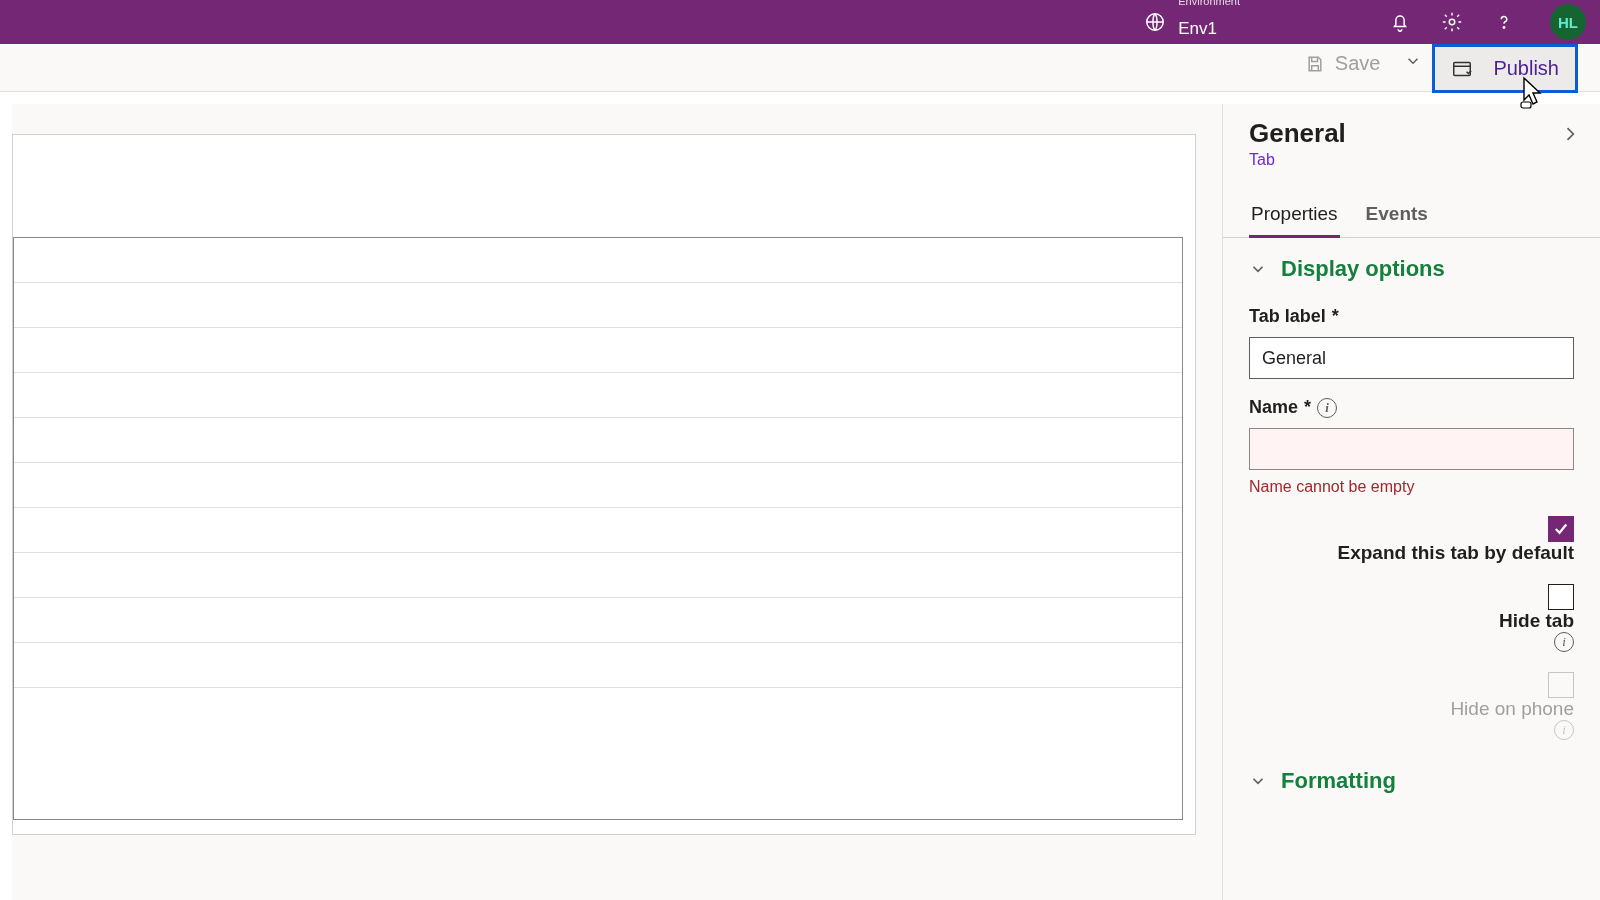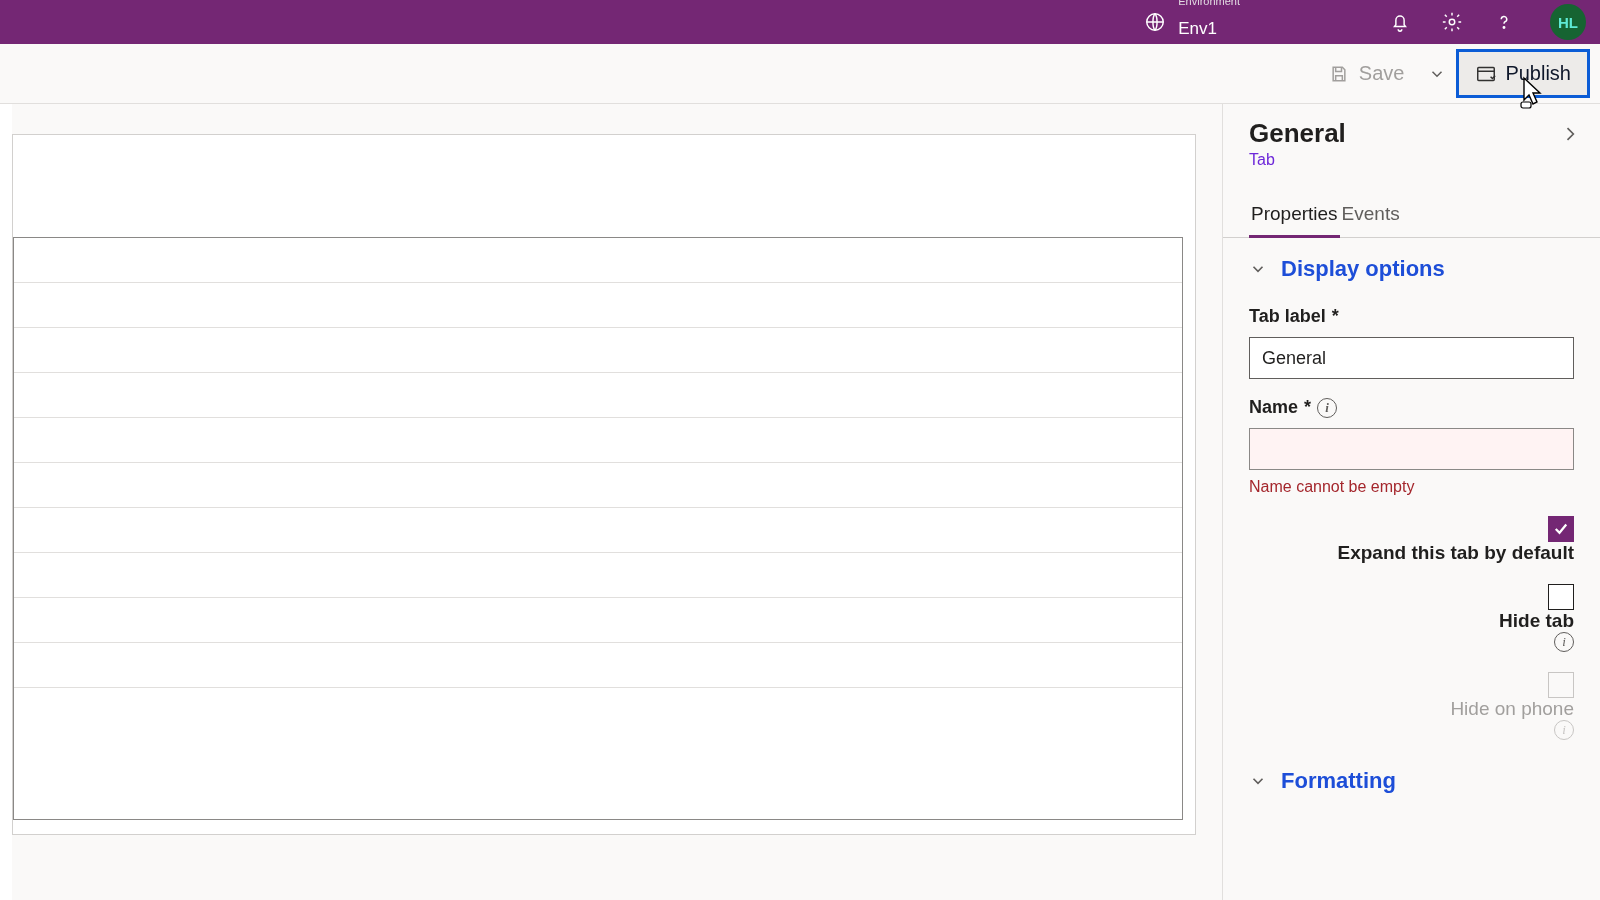--- a/index.html
+++ b/index.html
@@ -42,43 +42,43 @@
     width: 36px; height: 36px; border-radius: 50%;
     background: #166432;
     display:flex; align-items:center; justify-content:center;
     font-size: 15px; color:#5eead4; font-weight:700;
     margin-left: 6px;
   }
 
   
   .cmdbar {
     position: absolute;
-    left:0; right:0; top:44px; height:60px;
+    left:0; right:0; top:44px; height:48px;
     background: #faf9f8;
     border-bottom: 1px solid #e1dfdd;
     display:flex;
-    align-items:center;
+    align-items:flex-start;
     justify-content:flex-end;
-    padding-right: 0;
+    padding-right: 12px;
   }
   .cmd-save {
     display:flex; align-items:center; gap:10px;
     color:#a19f9d;
     font-size: 20px;
     padding: 8px 14px;
   }
   .cmd-save .icon { width:20px; height:20px; }
   .cmd-chevron {
     padding: 8px 10px;
     color:#605e5c;
   }
   .cmd-publish {
-    display:flex; align-items:center; gap:8px;
+    display:flex; align-items:center; gap:20px;
     font-size: 20px;
-    color:#0f172a;
+    color:#4c1d95;
     padding: 10px 16px;
     margin-right: 10px;
     border: 3px solid #0b5cd6;
     background: #edebe9;
     cursor: pointer;
   }
   .cmd-publish .icon { width:22px; height:22px; }
 
   
   .workspace {
@@ -136,30 +136,32 @@
   .props-expand {
     position:absolute;
     right: 16px; top: 2px;
     width:28px; height:28px;
     display:flex; align-items:center; justify-content:center;
     color:#605e5c; cursor:pointer;
   }
 
   .tabs {
     display:flex;
+    gap: 24px;
     padding: 0 26px;
     border-bottom:1px solid #d2d0ce;
     margin-top: 14px;
   }
   .tab-btn {
     font-size: 19px;
     color:#605e5c;
     padding: 10px 2px 12px 2px;
     cursor:pointer;
     position:relative;
+    font-weight:bold;
   }
   .tab-btn.active {
     color:#201f1e;
     font-weight:400;
   }
   .tab-btn.active::after{
     content:"";
     position:absolute;
     left:0; right:0; bottom:-1px;
     height:3px;
@@ -167,21 +169,21 @@
   }
 
   .section {
     padding: 18px 26px 6px 26px;
   }
   .section-head {
     display:flex; align-items:center; gap:14px;
     cursor:pointer;
   }
   .section-head .chev { width:18px; height:18px; color:#605e5c; display:flex; align-items:center; justify-content:center;}
-  .section-title { font-size:22px; font-weight:600; color:#1d4ed8; }
+  .section-title { font-size:22px; font-weight:600; color:#15803d; }
 
   .field { padding: 18px 26px 0 26px; }
   .field-label { font-size:18px; color:#201f1e; font-weight:600; display:flex; align-items:center; gap:6px;}
   .field-label .req { color:#201f1e; }
   .info-icon {
     width:20px; height:20px; border:1.5px solid #605e5c; border-radius:50%;
     display:inline-flex; align-items:center; justify-content:center;
     font-size:13px; color:#605e5c; font-style:italic; font-family: Georgia, serif;
     cursor:default;
   }

